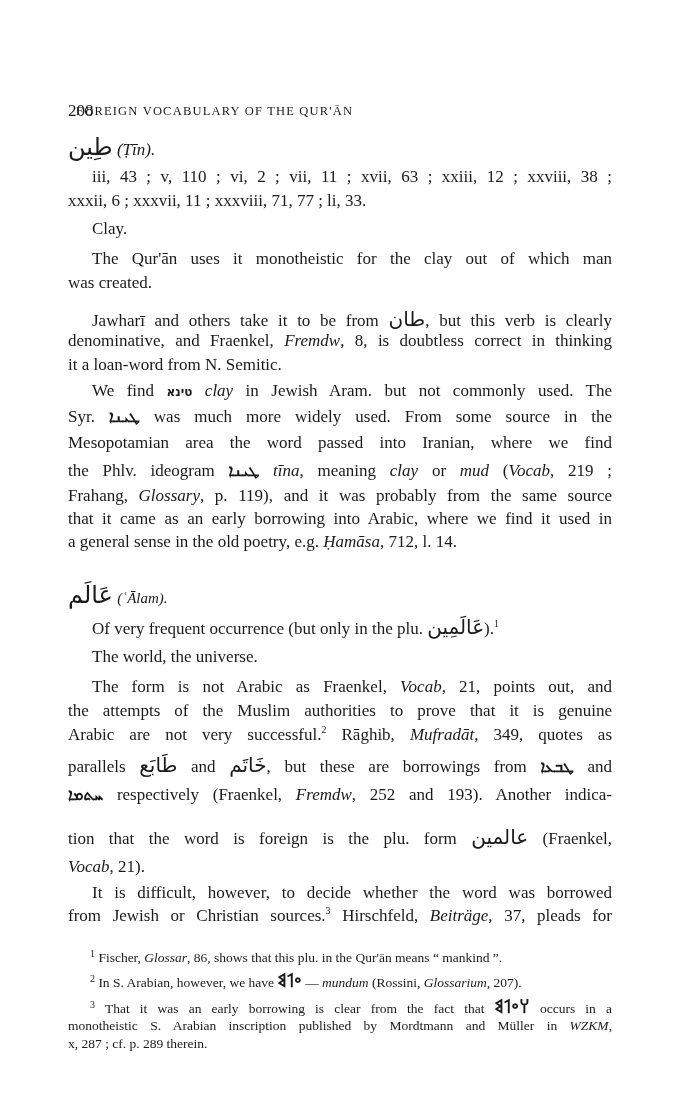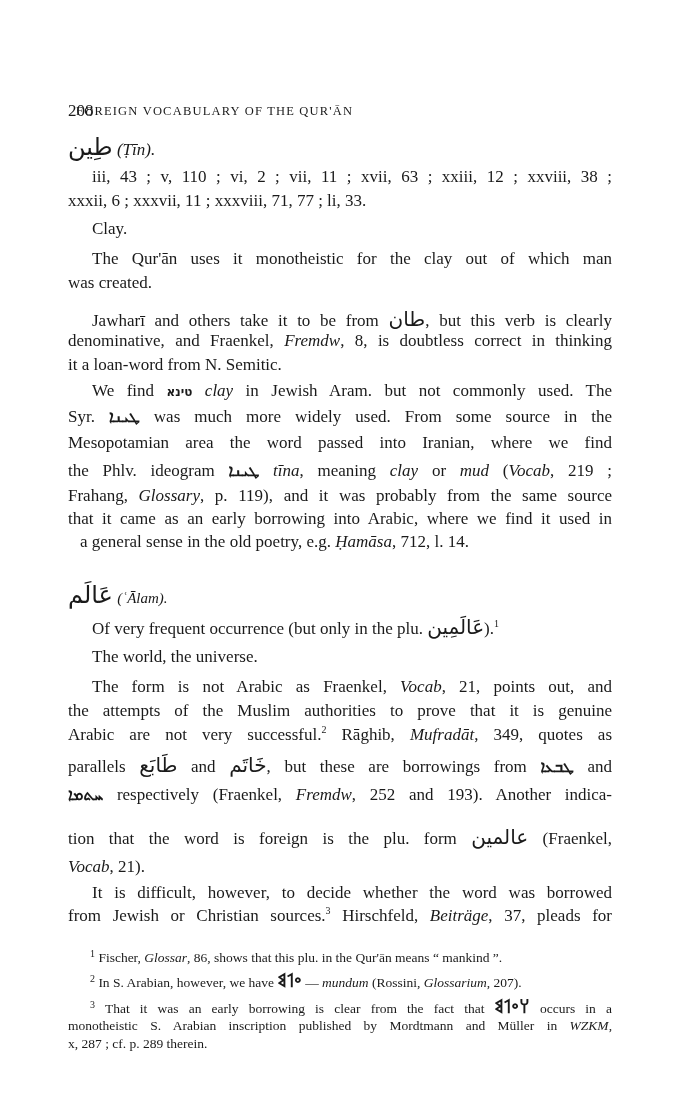--- a/index.html
+++ b/index.html
@@ -58,21 +58,21 @@
     <span>Syr. </span><span class="syr">ܛܝܢܐ</span><span> was much more widely used.   From some source in the</span>
   </div>
   <div class="line just" style="top:432px;">Mesopotamian area the word passed into Iranian, where we find</div>
   <div class="line just" style="top:460px;">
     <span>the Phlv. ideogram </span><span class="syr">ܛܝܢܐ</span><i> tīna</i><span>, meaning </span><i>clay</i><span> or </span><i>mud</i><span> (</span><i>Vocab</i><span>, 219 ;</span>
   </div>
   <div class="line just" style="top:485px;">
     <span>Frahang, </span><i>Glossary</i><span>, p. 119), and it was probably from the same source</span>
   </div>
   <div class="line just" style="top:508px;">that it came as an early borrowing into Arabic, where we find it used in</div>
-  <div class="line" style="top:531px;margin-left:12px;">
+  <div class="line" style="top:531px;">
     <span>a general sense in the old poetry, e.g. </span><i>Ḥamāsa</i><span>, 712, l. 14.</span>
   </div>
 
   <div class="line" style="top:584px;">
     <span class="arhead">عَالَم</span>
     <span style="font-style:italic;font-size:15px;">(ʿĀlam).</span>
   </div>
   <div class="line ind" style="top:616px;">
     <span>Of very frequent occurrence (but only in the plu. </span><span class="ar">عَالَمِين</span><span>).</span><sup>1</sup>
   </div>

